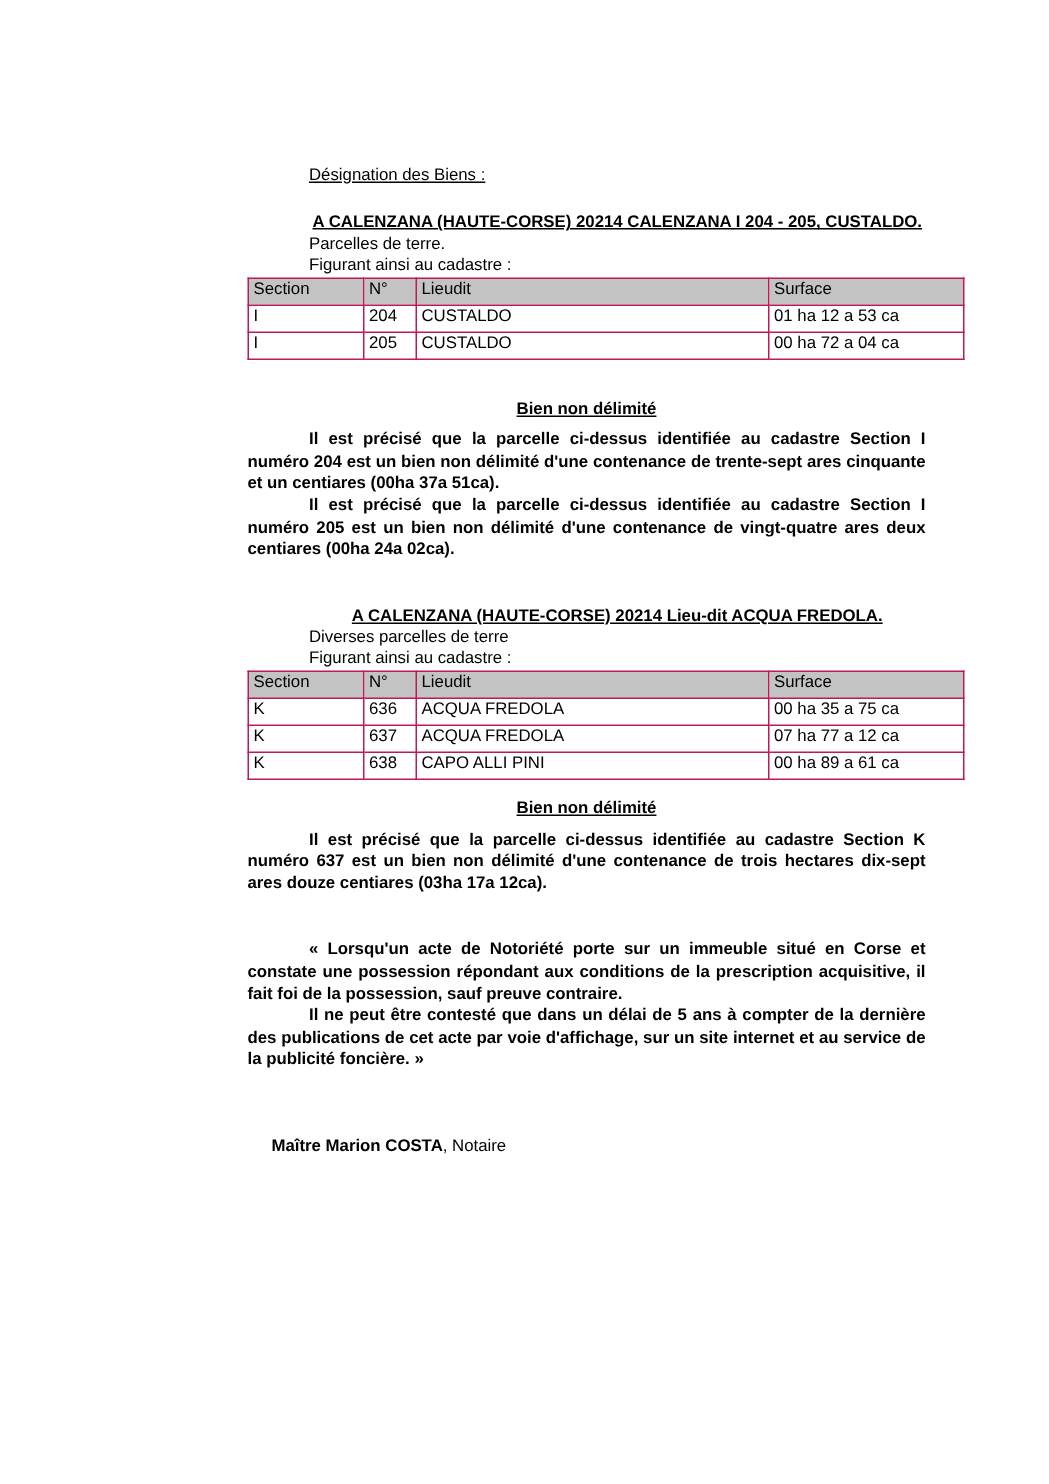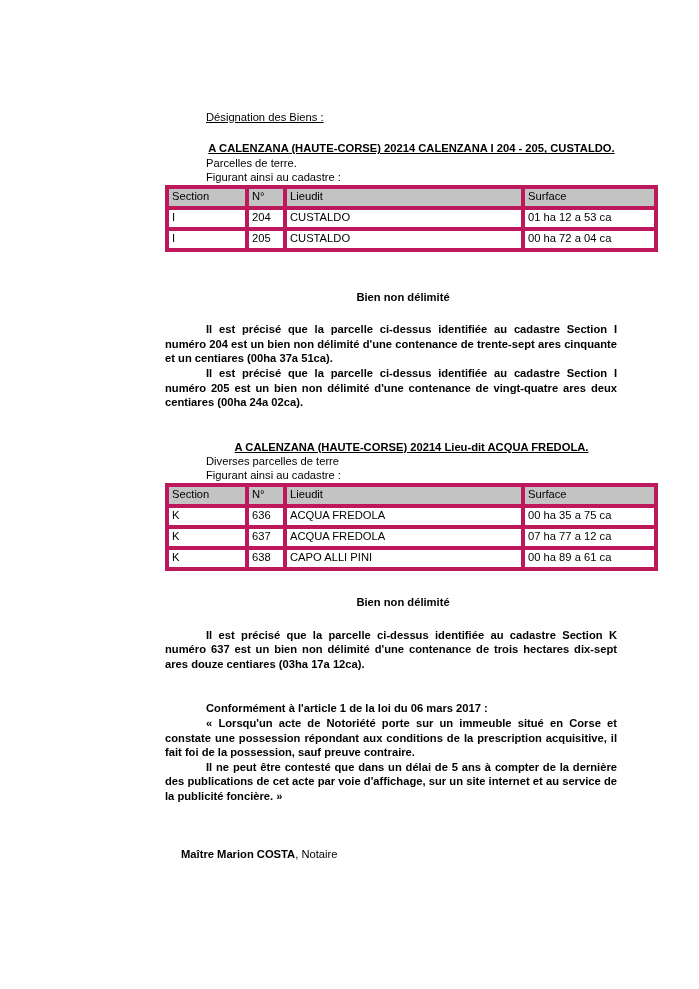--- a/index.html
+++ b/index.html
@@ -65,21 +65,21 @@
     margin: 0;
   }
 
   table.cadastre {
     border-collapse: collapse;
     width: 451px;
     margin: 1px 0 0 0;
     table-layout: fixed;
   }
   table.cadastre td, table.cadastre th {
-    border: 4px solid #be185d;
+    border: 1px solid #be185d;
     font-size: 11.2px;
     line-height: 13px;
     padding: 1px 3px 2px 3px;
     text-align: left;
     font-weight: normal;
     height: 14px;
     vertical-align: top;
     overflow: hidden;
     white-space: nowrap;
   }
@@ -89,21 +89,22 @@
   .col-section { width: 70px; }
   .col-num { width: 28px; }
   .col-lieudit { width: 228px; }
   .col-surface { width: 123px; }
 
   .centered-head {
     text-align: center;
     font-size: 11.2px;
     line-height: 14.4px;
     font-weight: bold;
-    margin: 12px;
+    text-decoration: underline;
+    margin: 0;
     width: 452px;
   }
   p.para {
     font-size: 11.2px;
     line-height: 14.6px;
     margin: 0;
     text-align: justify;
     text-indent: 41px;
     width: 452px;
     hyphens: none;
@@ -213,21 +214,20 @@
       <div class="gap-sm"></div>
 
       <p class="centered-head">Bien non délimité</p>
       <div style="height:6px"></div>
       <p class="para">Il est précisé que la parcelle ci-dessus identifiée au cadastre Section K numéro 637 est un bien non délimité d'une contenance de trois hectares dix-sept ares douze centiares (03ha 17a 12ca).</p>
     </div>
 
     <div class="gap-xl"></div>
 
     <div>
-      <p class="para">Conformément à l'article 1 de la loi du 06 mars 2017 :</p>
       <p class="para">« Lorsqu'un acte de Notoriété porte sur un immeuble situé en Corse et constate une possession répondant aux conditions de la prescription acquisitive, il fait foi de la possession, sauf preuve contraire.</p>
       <p class="para">Il ne peut être contesté que dans un délai de 5 ans à compter de la dernière des publications de cet acte par voie d'affichage, sur un site internet et au service de la publicité foncière. »</p>
     </div>
 
     <div class="gap-lg"></div>
 
 
     <div class="gap-md"></div>
 
     <p class="signature"><span class="b">Maître Marion COSTA</span><span>, Notaire</span></p>

